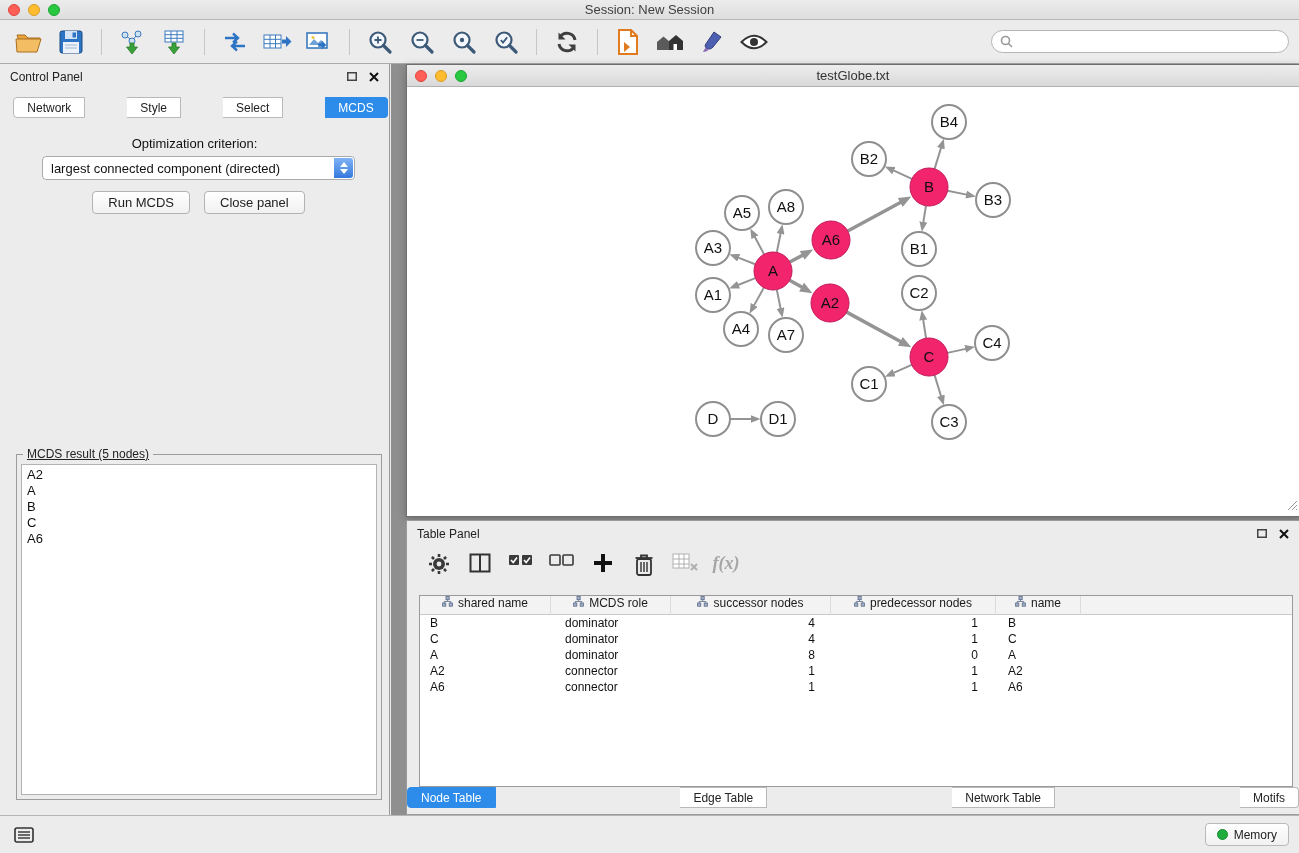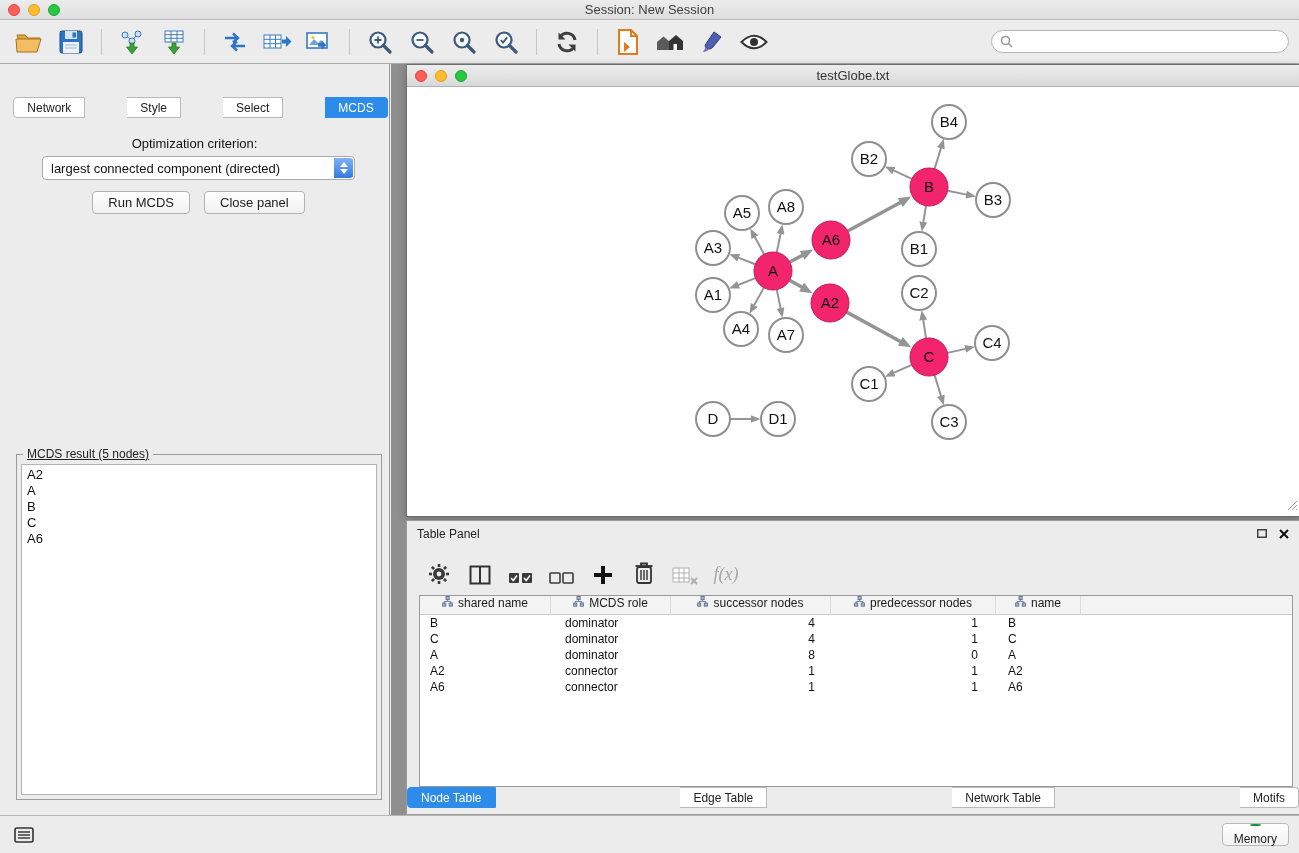--- a/index.html
+++ b/index.html
@@ -50,39 +50,39 @@
   
   .network-window{position:absolute;left:15px;top:0;width:894px;height:453px;background:#fff;border:1px solid #6f6f6f;box-shadow:0 2px 8px rgba(0,0,0,.25);}
   .nw-titlebar{position:relative;height:22px;background:linear-gradient(#ededed,#d9d9d9);border-bottom:1px solid #b0b0b0;text-align:center;font-size:13px;color:#333;line-height:22px;}
   .nw-titlebar .lights{top:5px;}
   .nw-content{position:absolute;top:23px;left:0;right:0;bottom:0;background:#fff;overflow:hidden;}
   .grip{position:absolute;right:1px;bottom:1px;}
 
   
   .table-panel{position:absolute;left:15px;top:456px;width:894px;height:295px;background:#ececec;border:1px solid #9a9a9a;}
   .tp-toolbar{position:absolute;top:25px;left:0;right:0;height:46px;display:flex;align-items:center;padding-left:16px;gap:9px;}
-  .tpbtn{height:32px;min-width:32px;display:flex;align-items:flex-end;justify-content:center;padding:0 2px;}
+  .tpbtn{height:32px;min-width:32px;display:flex;align-items:flex-start;justify-content:center;padding:0 2px;font-weight:bold;}
   .fx{font-family:"Liberation Serif",serif;font-style:italic;font-size:18px;color:#a5a5a5;}
   .tp-table{position:absolute;top:74px;left:12px;right:6px;height:192px;background:#fff;border:1px solid #9a9a9a;overflow:hidden;}
   .tp-row{display:grid;grid-template-columns:131px 120px 160px 165px 85px 1fr;}
   .tp-head{background:#f3f3f3;border-bottom:1px solid #c9c9c9;height:19px;}
   .tp-head .cell{display:flex;justify-content:center;gap:5px;font-size:12px;color:#1a1a1a;border-right:1px solid #dcdcdc;height:19px;white-space:nowrap;overflow:hidden;}
   .tp-head .cell.filler{border-right:none;}
   .tp-body .cell{font-size:12px;color:#111;height:16px;line-height:16px;white-space:nowrap;overflow:hidden;}
   .cell.c0{padding-left:10px;}
   .cell.c1{padding-left:14px;}
   .cell.c2{text-align:right;padding-right:16px;}
   .cell.c3{text-align:right;padding-right:18px;}
   .cell.c4{padding-left:12px;}
   .tp-tabs{position:absolute;bottom:6px;left:0;right:0;display:flex;justify-content:space-between;}
 
   
   .statusbar{position:absolute;left:0;top:815px;right:0;height:38px;background:#ececec;border-top:1px solid #b5b5b5;}
   .sb-left{position:absolute;left:12px;top:9px;width:24px;height:20px;display:flex;align-items:center;justify-content:center;}
-  .memory-btn{position:absolute;right:10px;top:7px;height:23px;border:1px solid #b9b9b9;border-radius:4px;background:linear-gradient(#fff,#f1f1f1);display:flex;align-items:center;gap:6px;padding:0 11px;font-size:12px;color:#222;flex-direction:column;}
+  .memory-btn{position:absolute;right:10px;top:7px;height:23px;border:1px solid #b9b9b9;border-radius:4px;background:linear-gradient(#fff,#f1f1f1);display:flex;align-items:center;gap:6px;padding:0 11px;font-size:12px;color:#222;}
   .mem-dot{width:11px;height:11px;border-radius:50%;background:#1fae3d;border:1px solid #148c30;display:inline-block;}
 </style>
 </head>
 <body>
 
 <div class="app">
 
   <div class="titlebar">
     <div class="lights">
       <span class="light red"></span>
@@ -218,20 +218,31 @@
     <div class="search">
       <svg width="13" height="13" viewBox="0 0 13 13">
           <circle cx="5.5" cy="5.5" r="4" fill="none" stroke="#9a9a9a" stroke-width="1.6"></circle>
           <line x1="8.5" y1="8.5" x2="12" y2="12" stroke="#9a9a9a" stroke-width="1.6"></line>
         </svg>
       <input placeholder="" style="">
     </div>
   </div>
 
   <div class="control-panel">
+    <div class="panel-header">
+      <span>Control Panel</span>
+      <span class="hicons">
+        <svg width="10" height="9" viewBox="0 0 10 9">
+            <rect x="0.75" y="0.75" width="8.5" height="7.5" fill="none" stroke="#444" stroke-width="1.5"></rect>
+          </svg>
+        <svg width="10" height="10" viewBox="0 0 10 10">
+            <path d="M1 1l8 8M9 1L1 9" stroke="#111" stroke-width="2"></path>
+          </svg>
+      </span>
+    </div>
     <div class="seg-tabs">
         <div class="seg">Network</div>
         <div class="seg">Style</div>
         <div class="seg">Select</div>
         <div class="seg active">MCDS</div>
       </div>
     <div class="opt-label">Optimization criterion:</div>
     <div class="dropdown">
       <span class="dd-text">largest connected component (directed)</span>
       <span class="dd-step">

